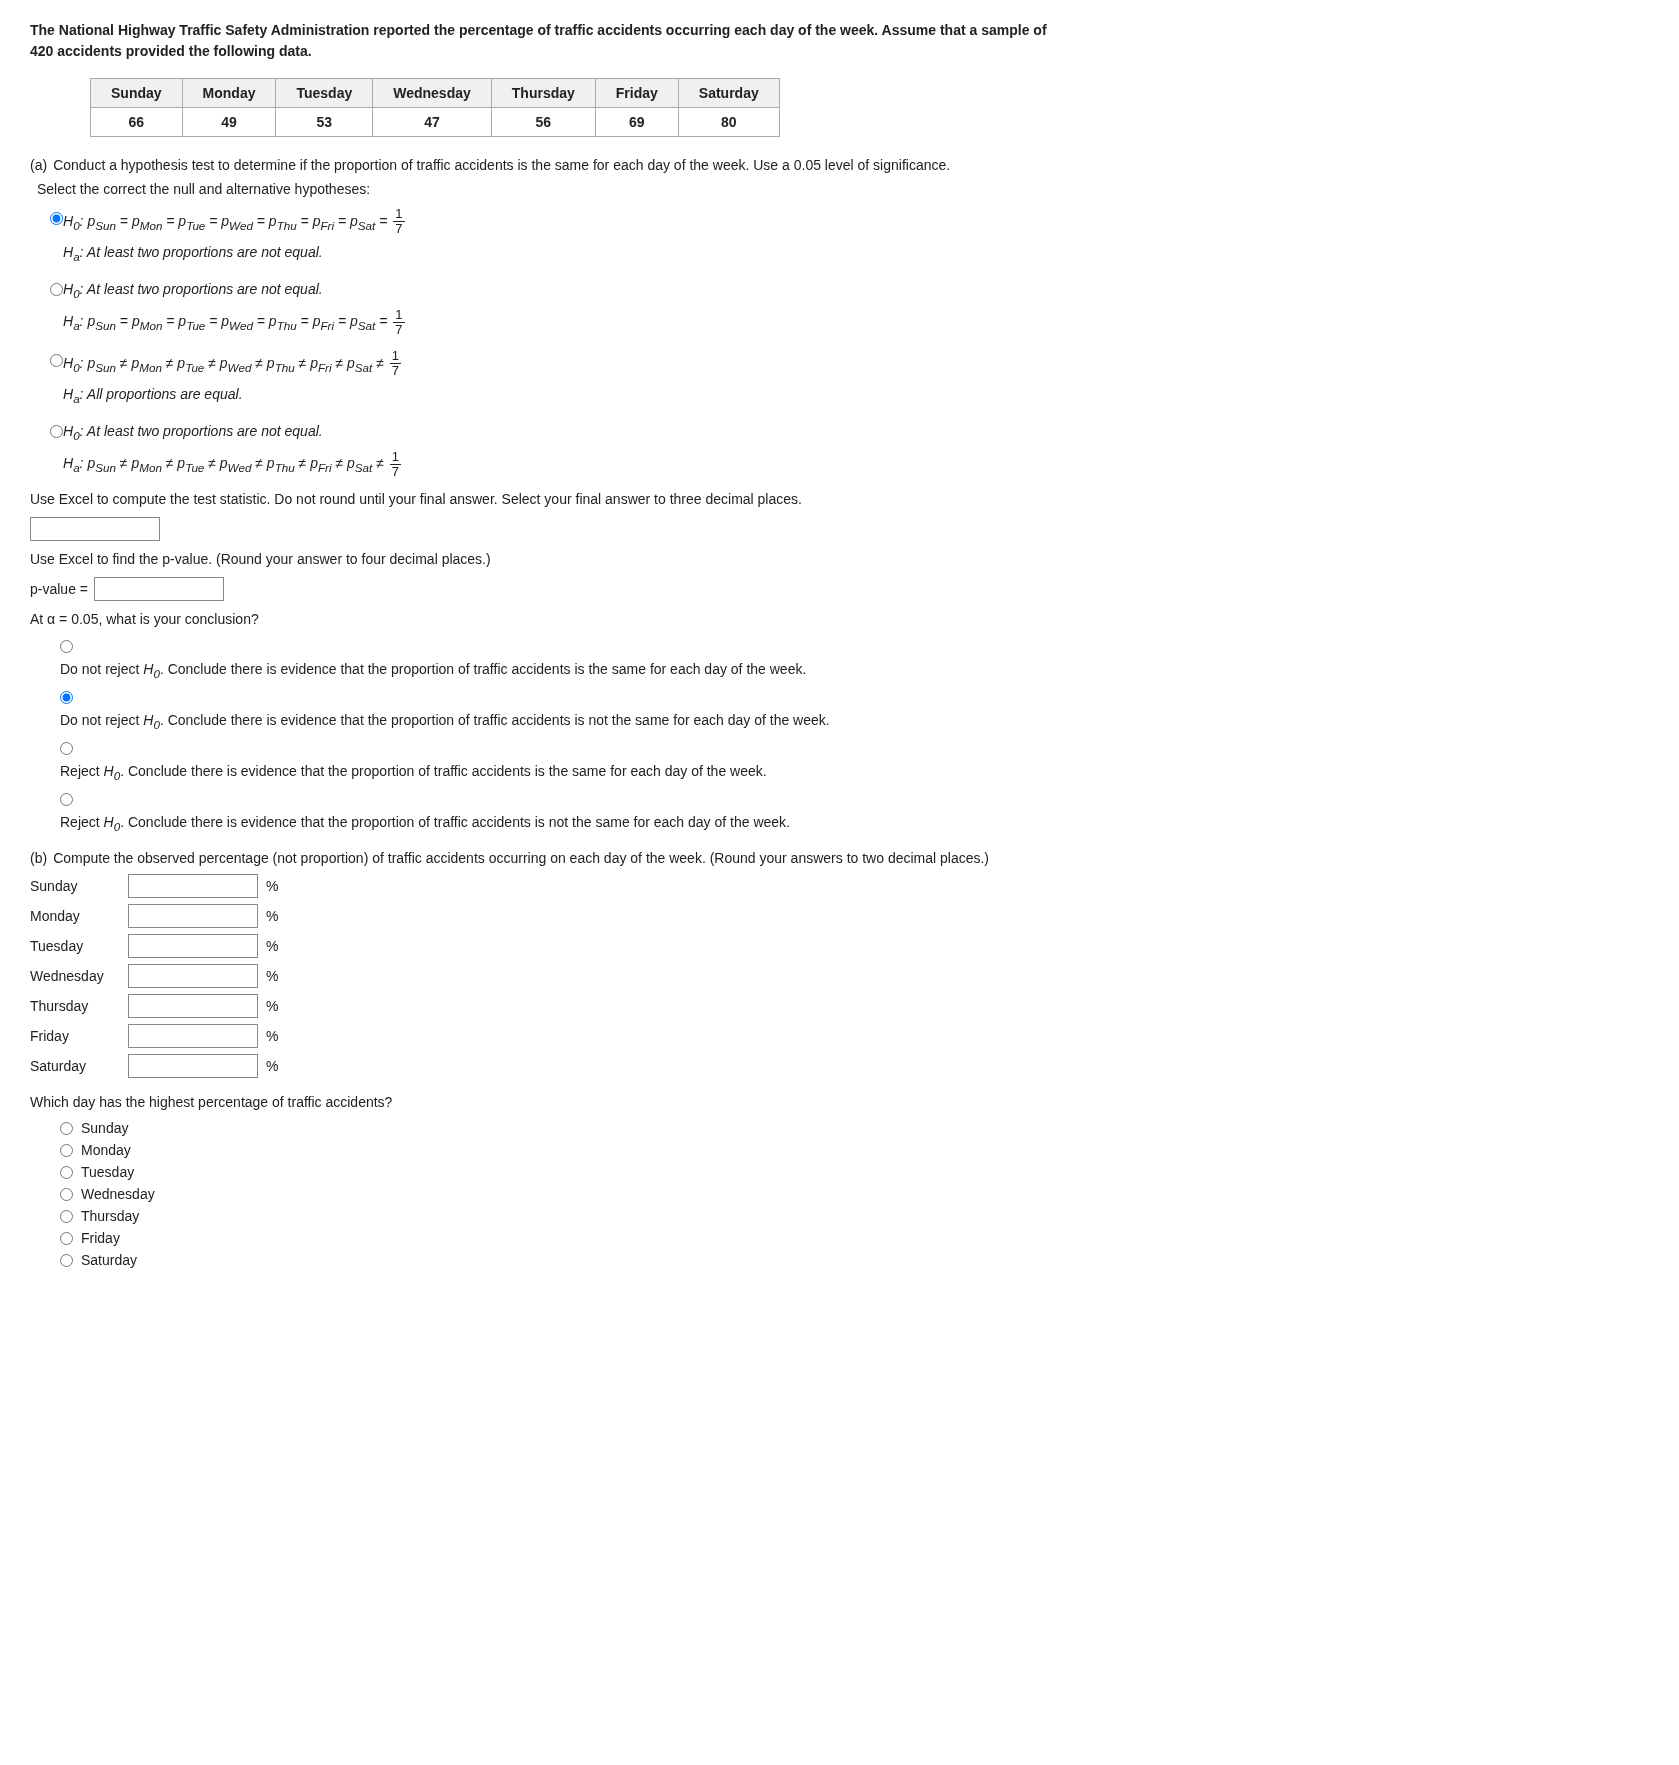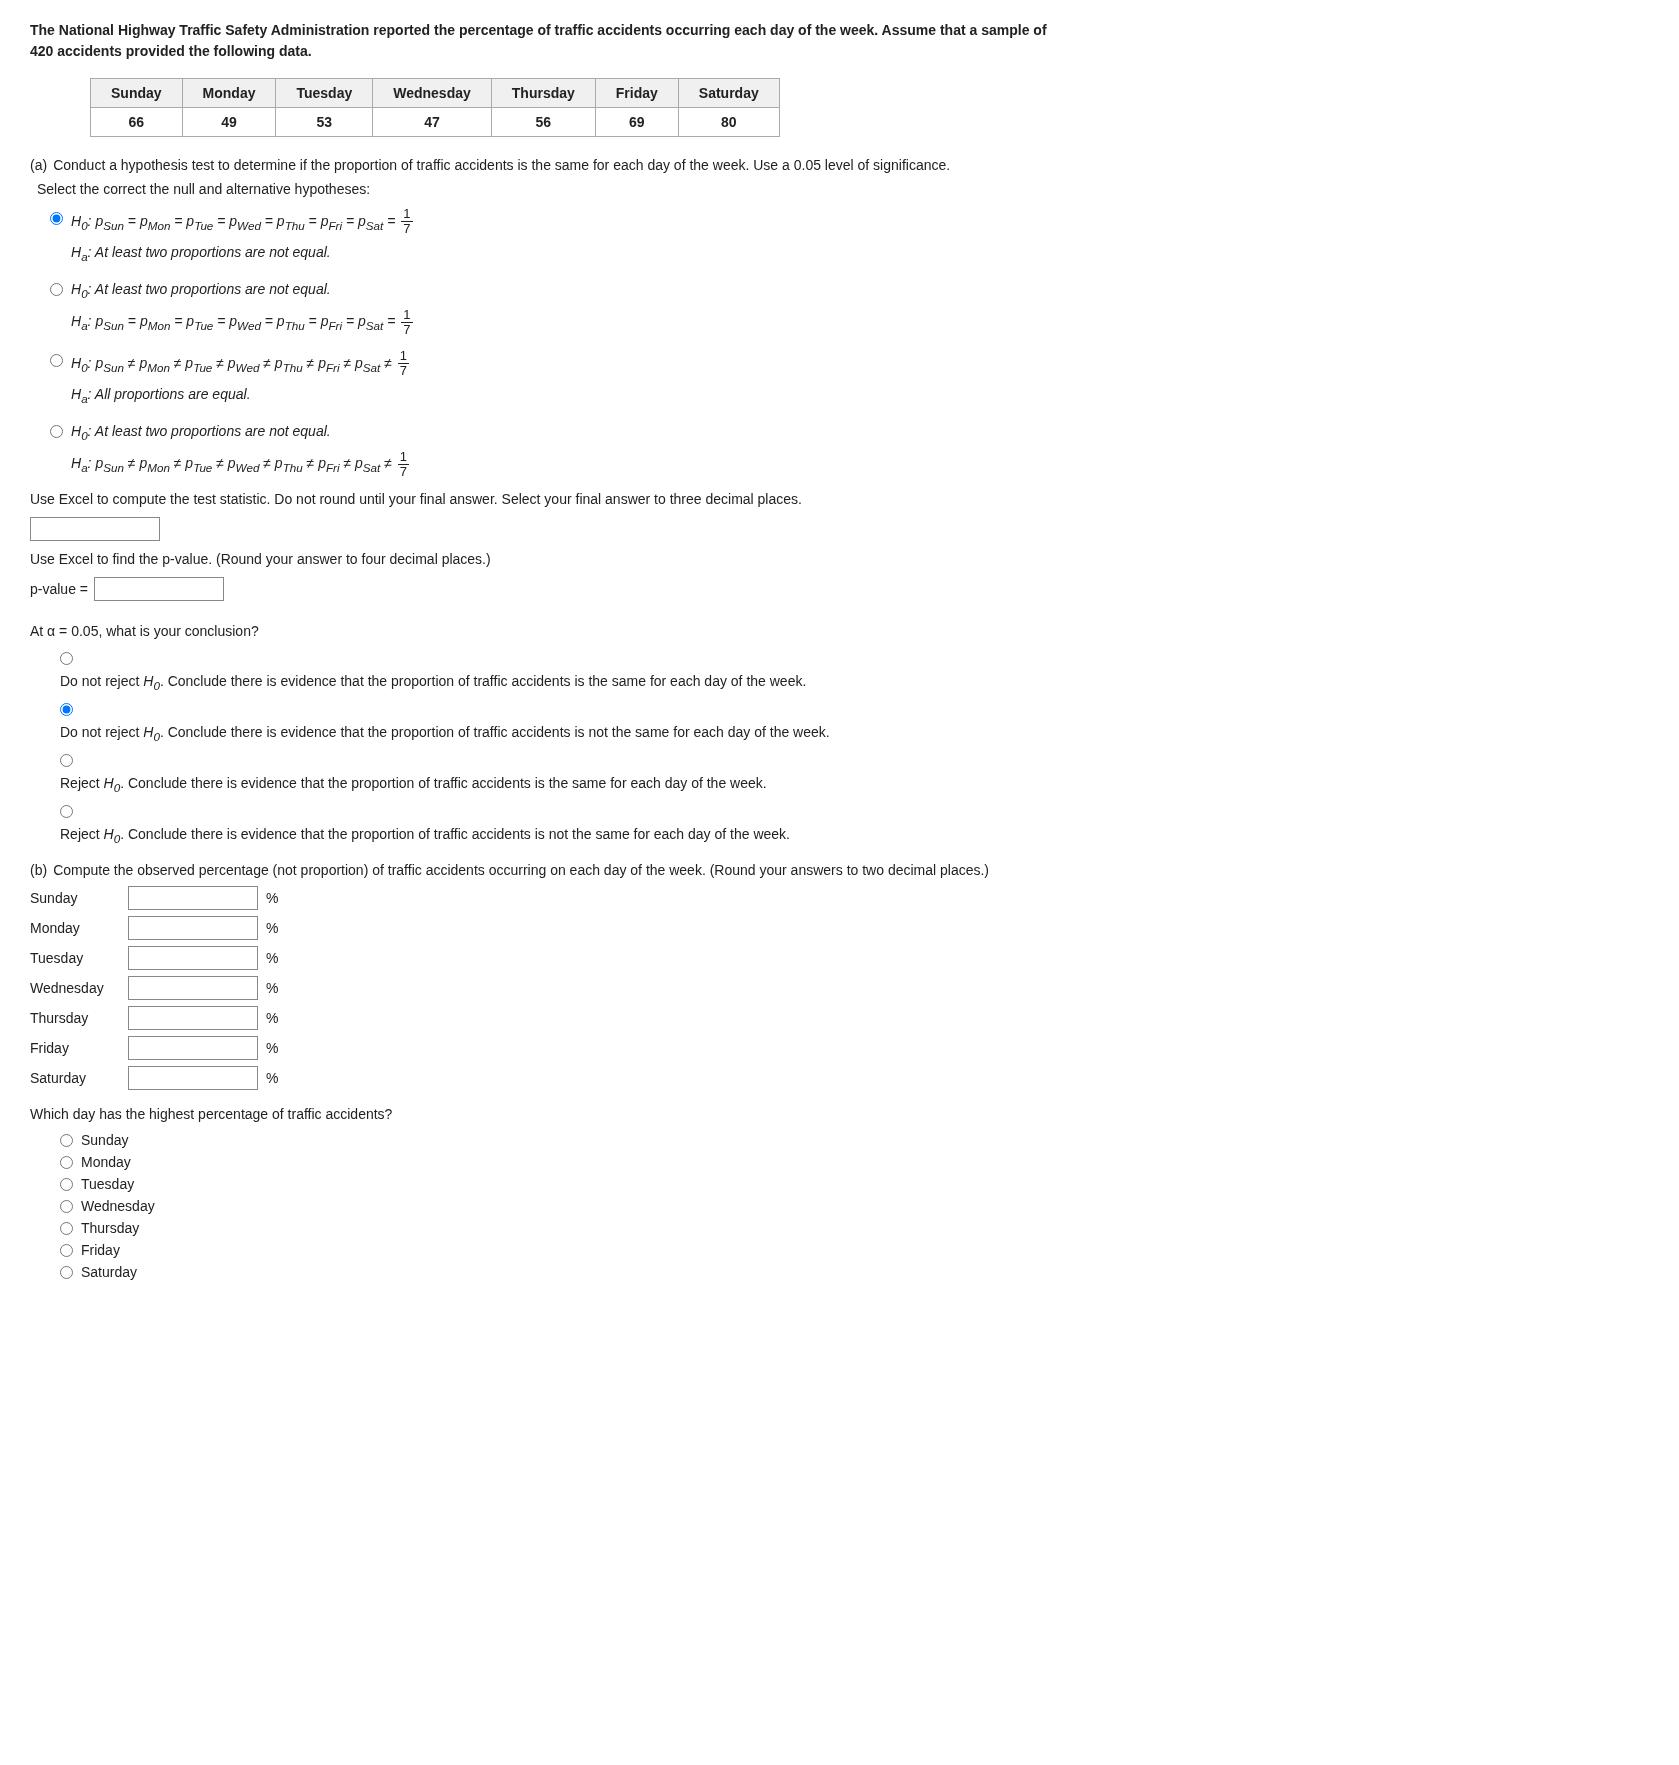--- a/index.html
+++ b/index.html
@@ -58,21 +58,21 @@
     .text-input {
       border: 1px solid #888;
       padding: 3px 6px;
       font-size: 14px;
       width: 130px;
     }
     .pvalue-row {
       display: flex;
       align-items: center;
       gap: 6px;
-      margin-bottom: 22px;
+      margin-bottom: 10px;
     }
     .day-input-row {
       display: flex;
       align-items: center;
       gap: 8px;
       margin-bottom: 6px;
     }
     .day-label {
       width: 90px;
       font-size: 14px;
@@ -111,21 +111,20 @@
       margin-bottom: 6px;
       margin-left: 30px;
       gap: 8px;
     }
     .which-day-radio input[type="radio"] {
       flex-shrink: 0;
     }
     .radio-with-hyp {
       display: flex;
       align-items: flex-start;
-      gap: 8px;
       margin-bottom: 12px;
       margin-left: 20px;
     }
     .radio-with-hyp input[type="radio"] {
       margin-top: 5px;
       flex-shrink: 0;
     }
     .hyp-lines {
       display: flex;
       flex-direction: column;

